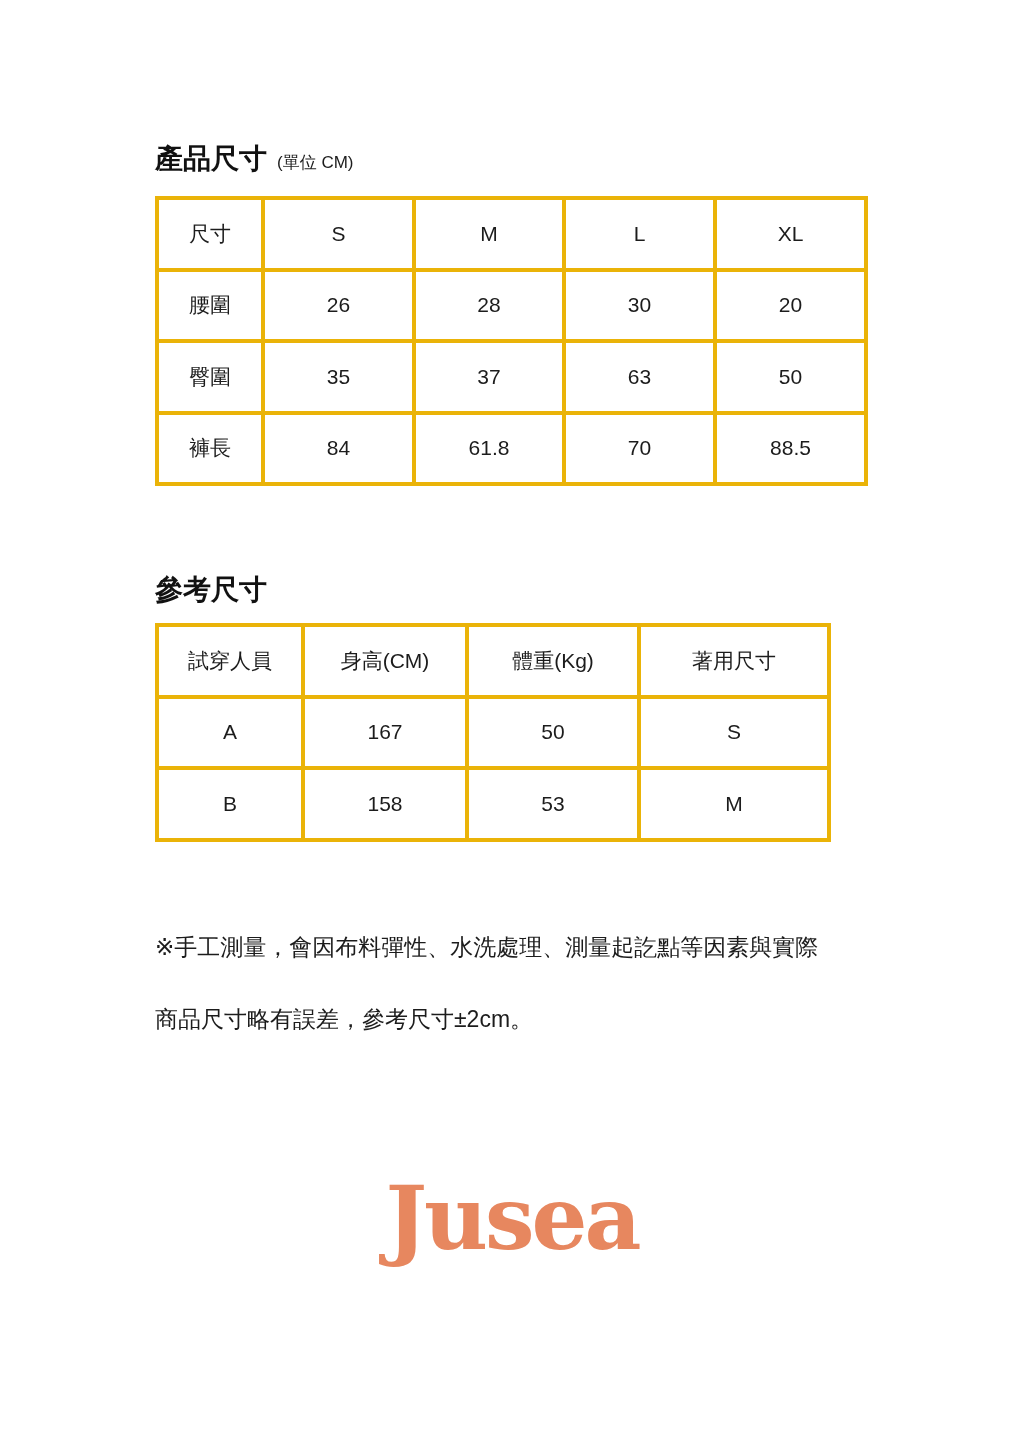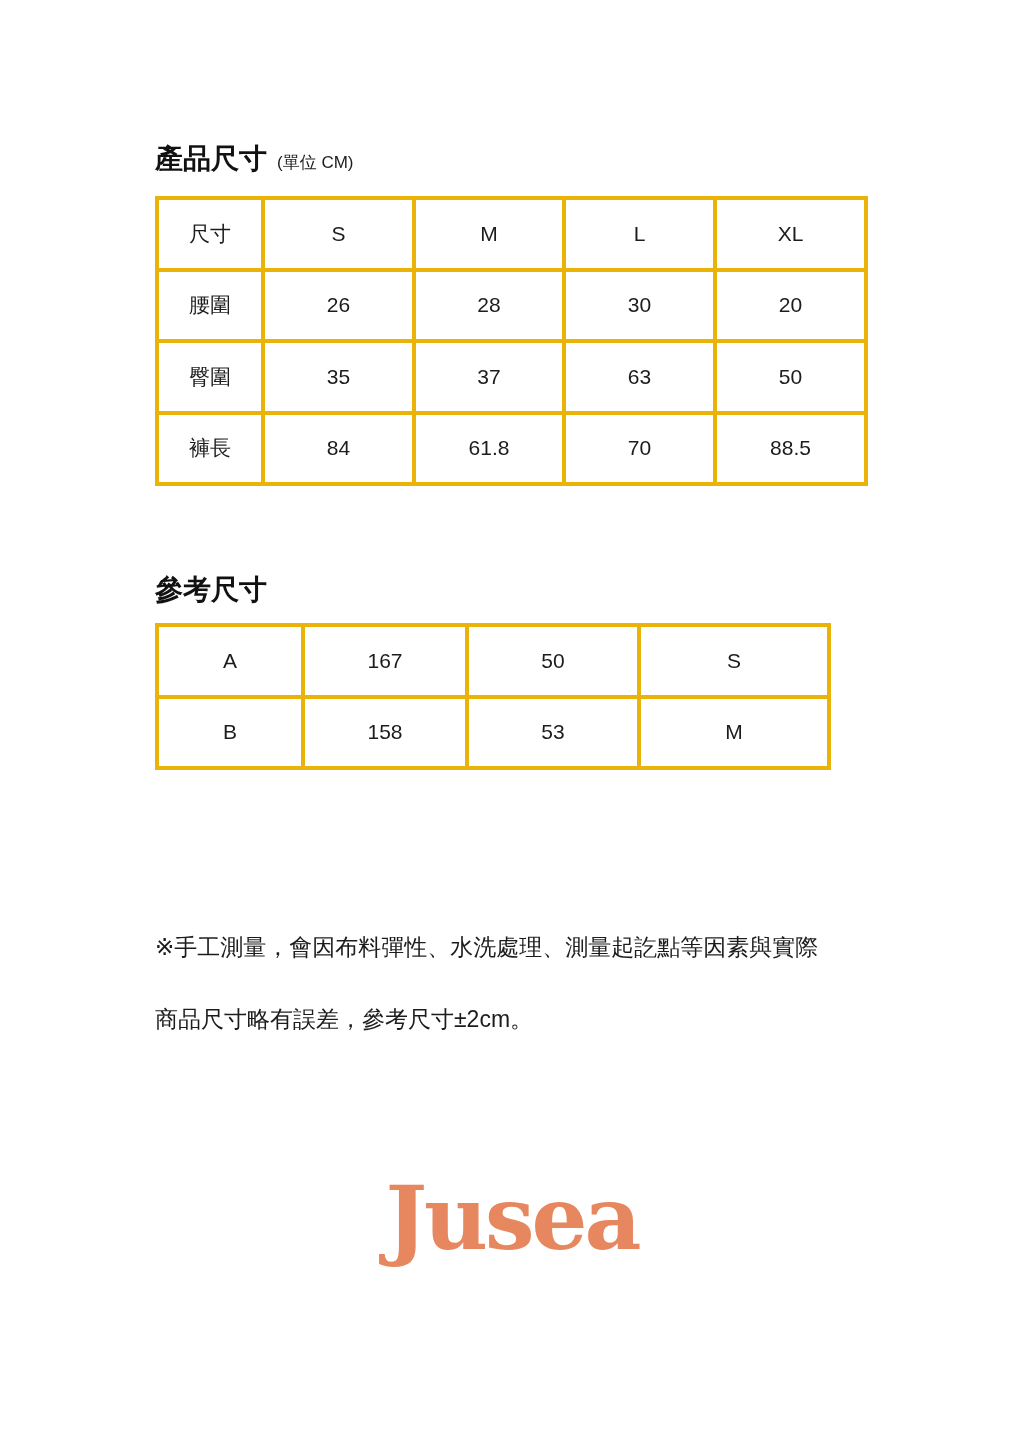--- a/index.html
+++ b/index.html
@@ -146,20 +146,26 @@
   </div>
 
   <table class="size-table" id="reference-size-table">
     <colgroup>
       <col style="width:146px">
       <col style="width:164px">
       <col style="width:172px">
       <col style="width:190px">
     </colgroup>
     <tbody>
+        <tr>
+      <th>試穿人員</th>
+      <th>身高(CM)</th>
+      <th>體重(Kg)</th>
+      <th>著用尺寸</th>
+    </tr>
     <tr>
       <td>A</td>
       <td>167</td>
       <td>50</td>
       <td>S</td>
     </tr>
     <tr>
       <td>B</td>
       <td>158</td>
       <td>53</td>

